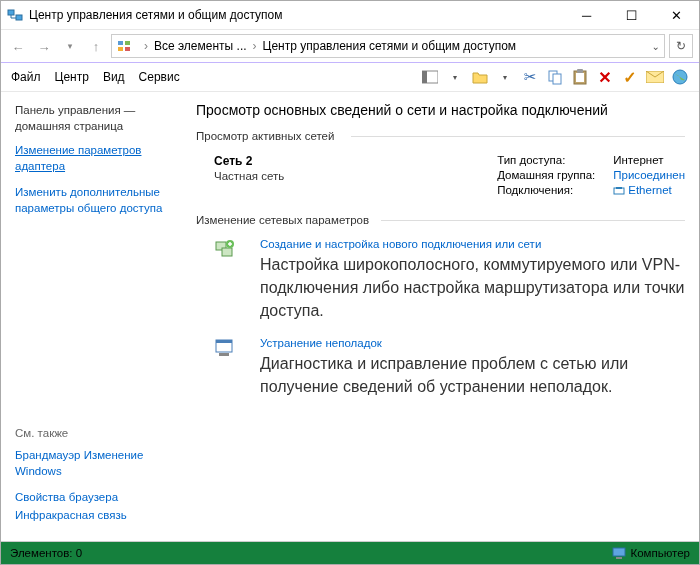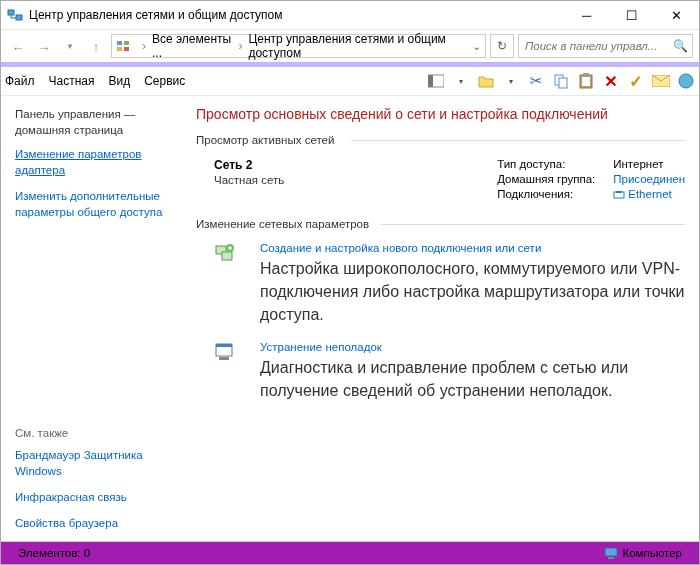--- a/index.html
+++ b/index.html
@@ -12,48 +12,48 @@
 .navbar{height:32px;display:flex;align-items:center;padding:0 6px;gap:4px;border-top:1px solid #e8e8e8}
 .navarrow{width:22px;height:22px;display:flex;align-items:center;justify-content:center;color:#888;font-size:13px}
 .addr{flex:1;height:22px;border:1px solid #ccc;display:flex;align-items:center;padding:0 4px;gap:4px;font-size:12px}
 .addr .sep{color:#888;padding:0 2px}
 .addr .crumb{color:#000}
 .addr .dd{color:#555;font-size:10px;margin-left:auto}
 .refbtn{width:22px;height:22px;display:flex;align-items:center;justify-content:center;color:#555;border:1px solid #ccc;font-size:12px}
 .search{width:165px;height:22px;border:1px solid #ccc;display:flex;align-items:center;padding:0 4px}
 .search input{border:none;outline:none;width:100%;font-size:11.5px;color:#777;font-style:italic;background:transparent}
 .search .sicon{color:#888;font-size:12px}
-.menubar{height:28px;display:flex;align-items:center;padding:0 4px;gap:14px;border-top:5px solid #c4b5fd;border-bottom:1px solid #e8e8e8}
+.menubar{height:28px;display:flex;align-items:center;padding:0 10px;gap:14px;border-top:1px solid #c4b5fd;border-bottom:1px solid #e8e8e8}
 .menubar .m{font-size:12px;color:#000}
 .menubar .spacer{flex:1}
 .toolicons{display:flex;align-items:center;gap:7px}
 .toolicons span{width:18px;height:18px;display:flex;align-items:center;justify-content:center}
 .body{flex:1;display:flex;min-height:0}
 .sidebar{width:185px;box-sizing:border-box;padding:10px 10px 8px 14px;display:flex;flex-direction:column}
 .sidelink{color:#0066cc;font-size:11.5px;margin-bottom:10px;line-height:1.4;cursor:pointer}
 .sidelink.underline{text-decoration:underline}
 .sidehead{font-size:11.5px;color:#333;line-height:1.4;margin-bottom:8px}
 .sidesection{margin-top:auto}
 .sidesectionlabel{color:#666;font-size:11.5px;margin-bottom:8px}
 .content{flex:1;padding:10px 14px 8px 10px;overflow:auto}
-.pagetitle{color:#b91c1c;font-size:14px;margin-bottom:12px}
+.pagetitle{color:#000000;font-size:14px;margin-bottom:12px}
 .grouplabel{color:#333;font-size:11.5px;position:relative;margin-bottom:12px}
 .grouplabel::after{content:"";position:absolute;left:155px;right:0;top:50%;height:1px;background:#ddd}
 .grouplabel.g2::after{left:185px}
 .netblock{display:flex;gap:61px;margin:8px 0 18px 18px}
 .netname{font-weight:600;font-size:12px}
 .nettype{font-size:11.5px;color:#333;margin-top:2px}
 .netinfo{display:grid;grid-template-columns:auto auto;column-gap:18px;row-gap:3px;font-size:11.5px;margin-left:auto}
 .netinfo .link{color:#0066cc}
 .netinfo .linkicon{display:inline-block;width:12px;height:10px;vertical-align:middle;margin-right:3px}
 .task{display:flex;gap:24px;margin:10px 0 14px 18px}
 .taskicon{width:22px;height:22px;flex:none}
 .tasktitle{color:#0066cc;font-size:11.5px;margin-bottom:3px}
 .taskdesc{font-size:16px;color:#333;line-height:1.45}
-.statusbar{height:22px;border-top:1px solid #ccc;display:flex;align-items:center;padding:0 17px;font-size:11.5px;background:#a21caf}
+.statusbar{height:22px;border-top:1px solid #ccc;display:flex;align-items:center;padding:0 9px;font-size:11.5px;background:#15803d}
 .statusbar .sbr{margin-left:auto;display:flex;gap:4px}
 .compicon{width:14px;height:12px;display:inline-block}
 </style>
 </head>
 <body>
 
 <div class="window">
 
   <div class="titlebar">
     <span class="tb-icon">
@@ -86,29 +86,25 @@
             <rect x="8" y="8" width="5" height="4" fill="#d85b5b"></rect>
           </svg>
       </span>
       <span class="sep">›</span>
       <span class="crumb">Все элементы ...</span>
       <span class="sep">›</span>
       <span class="crumb">Центр управления сетями и общим доступом</span>
       <span class="dd">⌄</span>
     </div>
     <div class="refbtn">↻</div>
-    <div class="search">
-      <input placeholder="Поиск в панели управл..." style="">
-      <span class="sicon">🔍</span>
-    </div>
   </div>
 
   <div class="menubar">
     <span class="m">Файл</span>
-    <span class="m">Частная</span>
+    <span class="m">Центр</span>
     <span class="m">Вид</span>
     <span class="m">Сервис</span>
     <div class="spacer"></div>
     <div class="toolicons">
       <span>
           <svg width="16" height="14">
             <rect x="0" y="1" width="16" height="12" fill="none" stroke="#888"></rect>
             <rect x="0" y="1" width="5" height="12" fill="#777"></rect>
           </svg>
         </span>
@@ -154,23 +150,23 @@
     <div class="sidebar">
       <div class="sidehead">
         <span>Панель управления —</span><br>
         <span>домашняя страница</span>
       </div>
       <div class="sidelink underline">Изменение параметров адаптера</div>
       <div class="sidelink">Изменить дополнительные параметры общего доступа</div>
 
       <div class="sidesection">
         <div class="sidesectionlabel">См. также</div>
-        <div class="sidelink">Брандмауэр Защитника Windows</div>
+        <div class="sidelink">Брандмауэр Изменение Windows</div>
+        <div class="sidelink" style="margin-bottom:2px">Свойства браузера</div>
         <div class="sidelink">Инфракрасная связь</div>
-        <div class="sidelink" style="margin-bottom:2px">Свойства браузера</div>
       </div>
     </div>
 
     <div class="content">
       <div class="pagetitle">Просмотр основных сведений о сети и настройка подключений</div>
 
       <div class="grouplabel">Просмотр активных сетей</div>
 
       <div class="netblock">
         <div>

